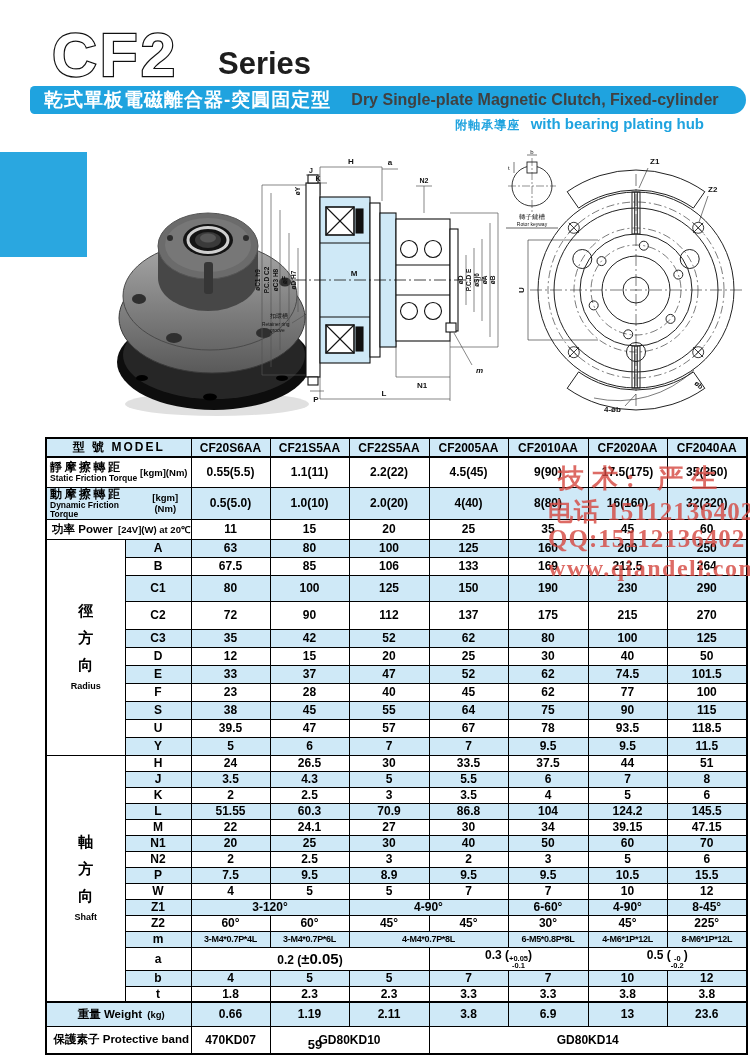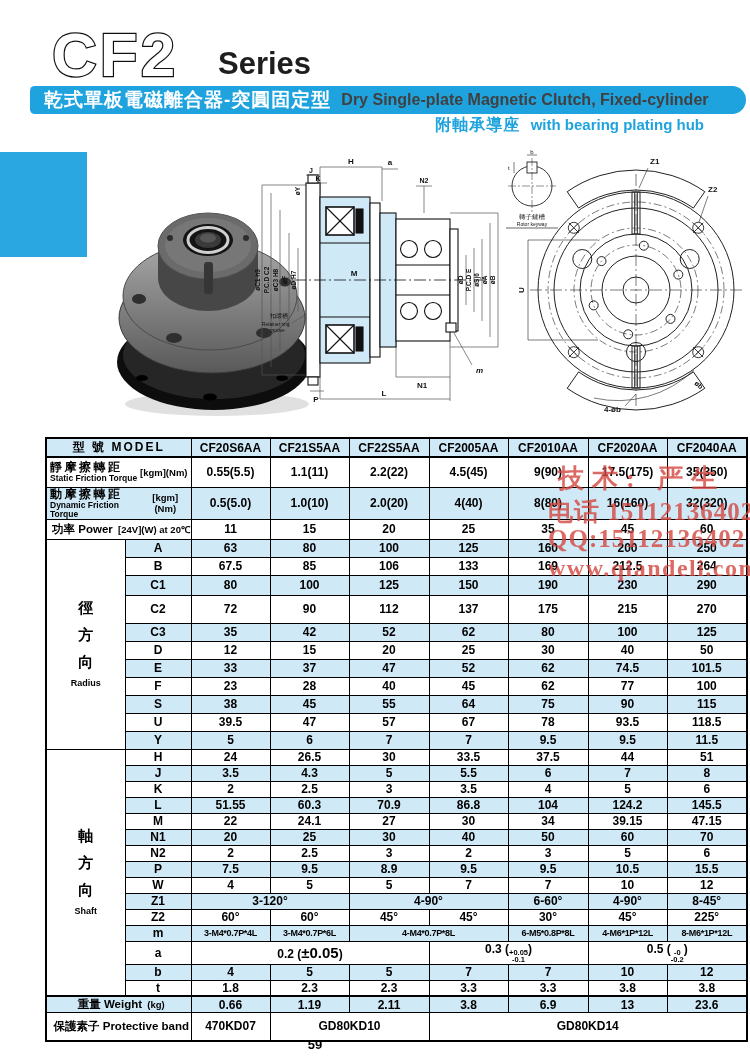--- a/index.html
+++ b/index.html
@@ -7,25 +7,25 @@
        font-family:"Liberation Sans",sans-serif;color:#000;}
   .abs{position:absolute;}
   svg text{font-family:"Liberation Sans",sans-serif;}
 
   
   .cf2-outline{font-size:62px;font-weight:bold;fill:#fff;stroke:#111;stroke-width:2.4px;
                paint-order:stroke fill;letter-spacing:3px;}
   .series{left:218px;top:46px;font-size:31px;font-weight:bold;color:#1e1e1e;}
   .banner{left:30px;top:86px;width:716px;height:28px;background:#1fa3df;
           border-radius:5px 15px 15px 5px;display:flex;align-items:center;
-          padding-left:14px;box-sizing:border-box;white-space:nowrap;overflow:hidden;}
+          padding-left:14px;box-sizing:border-box;white-space:nowrap;overflow:hidden;gap:10px;}
   .banner .zh{color:#fff;font-weight:bold;font-size:19px;letter-spacing:1px;}
   .banner .en{color:#404040;font-weight:bold;font-size:16px;margin-left:10px;}
   .subline{top:115px;left:0;width:704px;text-align:right;white-space:nowrap;}
-  .subline .zh{color:#1fa3df;font-weight:bold;font-size:16px;letter-spacing:1px;font-family:Liberation Serif, serif;}
+  .subline .zh{color:#1fa3df;font-weight:bold;font-size:12px;letter-spacing:1px;font-family:Liberation Serif, serif;}
   .subline .en{color:#1fa3df;font-weight:bold;font-size:15px;margin-left:6px;}
   .blue-square{left:0;top:152px;width:87px;height:105px;background:#2aa7e0;}
 
   
   .dim{font-size:8px;font-weight:bold;fill:#111;}
   .dim7{font-size:7px;font-weight:bold;fill:#111;}
   .rot{font-size:6.5px;font-weight:bold;fill:#111;}
   .tiny{fill:#111;}
 
   
@@ -368,21 +368,21 @@
         <tr style="height: 18px;">
           <td class="sub-label">B</td>
           <td class="val">67.5</td>
           <td class="val">85</td>
           <td class="val">106</td>
           <td class="val">133</td>
           <td class="val">169</td>
           <td class="val">212.5</td>
           <td class="val">264</td>
         </tr>
-        <tr class="shade" style="height: 20px;">
+        <tr class="shade" style="height: 26px;">
           <td class="sub-label">C1</td>
           <td class="val">80</td>
           <td class="val">100</td>
           <td class="val">125</td>
           <td class="val">150</td>
           <td class="val">190</td>
           <td class="val">230</td>
           <td class="val">290</td>
         </tr>
         <tr style="height: 28px;">
@@ -615,21 +615,21 @@
         <tr style="height: 16px;">
           <td class="sub-label">t</td>
           <td class="val">1.8</td>
           <td class="val">2.3</td>
           <td class="val">2.3</td>
           <td class="val">3.3</td>
           <td class="val">3.3</td>
           <td class="val">3.8</td>
           <td class="val">3.8</td>
         </tr>
-        <tr class="shade strong-top" style="height: 16px;">
+        <tr class="shade strong-top" style="height: 24px;">
           <td class="inline-label" colspan="2"><span>重量 Weight</span><span class="inline-unit">&nbsp;&nbsp;(kg)</span></td>
           <td class="val">0.66</td>
           <td class="val">1.19</td>
           <td class="val">2.11</td>
           <td class="val">3.8</td>
           <td class="val">6.9</td>
           <td class="val">13</td>
           <td class="val">23.6</td>
         </tr>
         <tr style="height: 28px; padding-left: 40px;">

